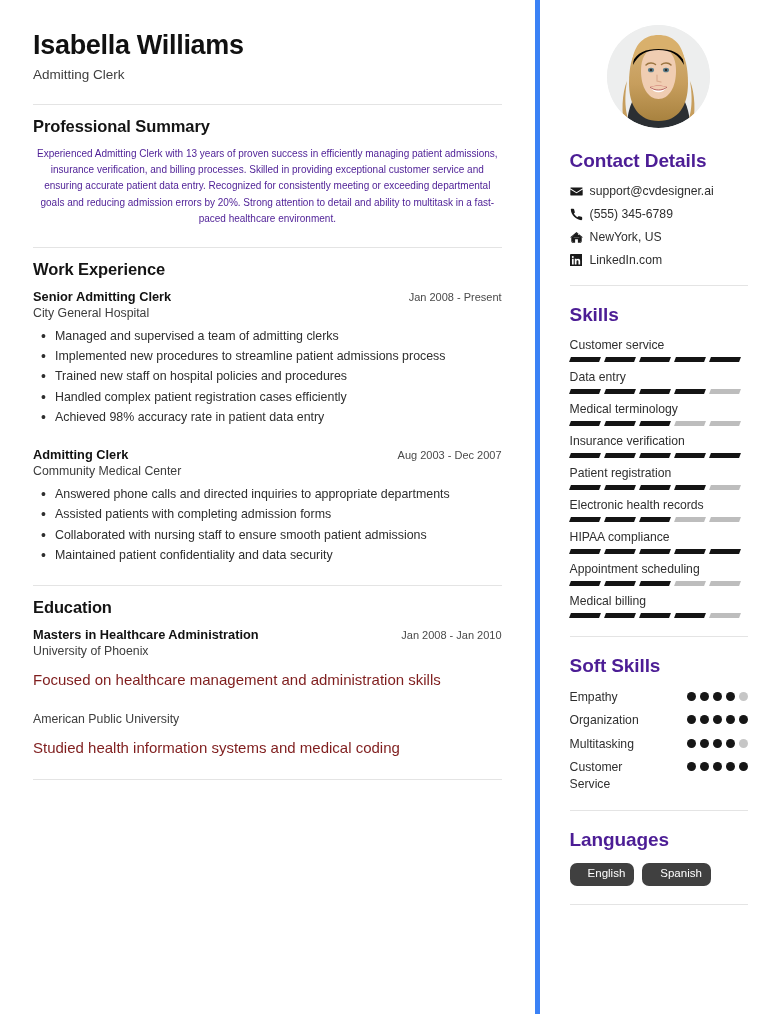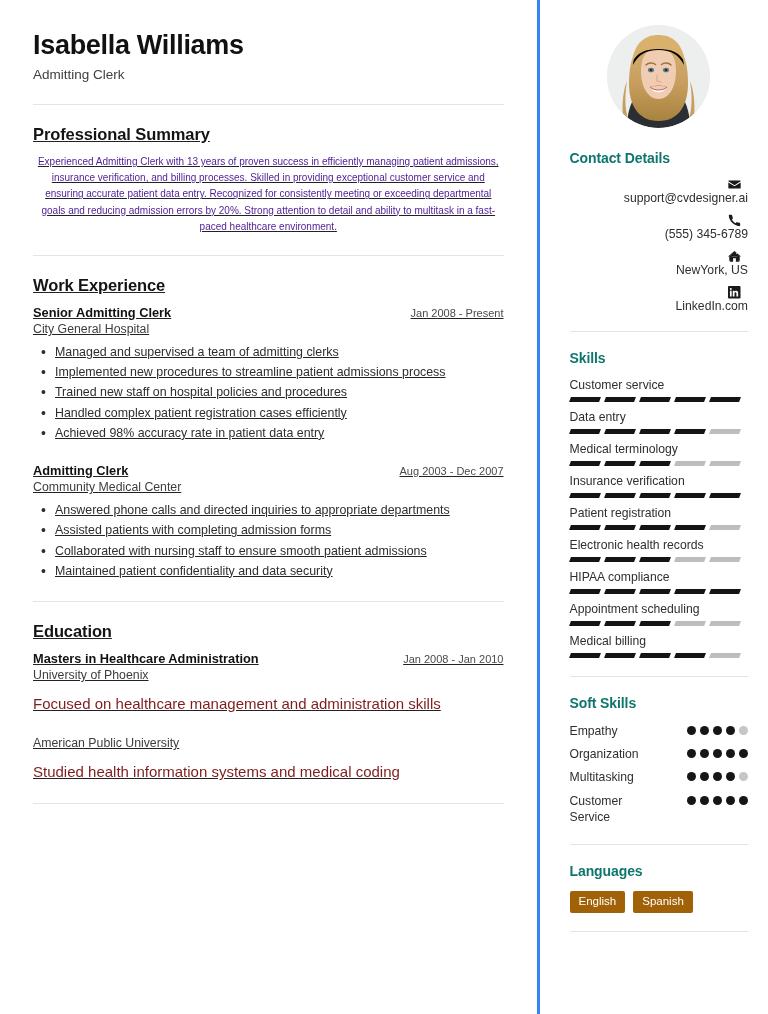--- a/index.html
+++ b/index.html
@@ -22,21 +22,21 @@
     height: 1014px;
     display: flex;
     background: #ffffff;
     overflow: hidden;
   }
 
   
   .main-col {
     width: 612px;
     padding: 30px 33px 0 33px;
-    border-right: 3px solid #3b82f6;
+    border-right: 5px solid #3b82f6;
   }
 
   .name {
     font-size: 27px;
     font-weight: bold;
     letter-spacing: -0.3px;
     color: #111111;
     line-height: 1.15;
   }
 
@@ -47,22 +47,21 @@
     font-weight: 400;
   }
 
   .rule {
     height: 1px;
     background: #e4e4e4;
     margin: 22px 0 0 0;
   }
 
   .section {
-    margin-top: 20px;
-    text-decoration: underline;
+    margin-top: 12px;
   }
 
   .section-title {
     font-size: 16.5px;
     font-weight: bold;
     color: #141414;
     letter-spacing: -0.1px;
     margin-bottom: 10px;
   }
 
@@ -157,42 +156,41 @@
   .avatar {
     width: 103px;
     height: 103px;
     border-radius: 50%;
     overflow: hidden;
     background: #eceded;
     position: relative;
   }
 
   .side-title {
-    font-size: 14px;
+    font-size: 19px;
     font-weight: bold;
-    color: #0f766e;
+    color: #4c1d95;
     margin-bottom: 12px;
     letter-spacing: -0.1px;
   }
 
   .side-rule {
     height: 1px;
     background: #e4e4e4;
     margin: 18px 0;
   }
 
   .contact-list { }
 
   .contact-row {
     display: flex;
-    align-items: flex-end;
+    align-items: center;
     margin-bottom: 9px;
     font-size: 12.2px;
     color: #2e2e2e;
-    flex-direction: column;
   }
 
   .contact-ico {
     width: 20px;
     min-width: 20px;
     display: inline-flex;
     align-items: center;
     justify-content: flex-start;
     color: #1a1a1a;
   }
@@ -254,25 +252,25 @@
   .dot.on { background: #161616; }
 
   
   .lang-row {
     display: flex;
     gap: 8px;
     flex-wrap: wrap;
   }
 
   .lang-chip {
-    background: #a16207;
+    background: #404040;
     color: #ffffff;
     font-size: 11.5px;
-    padding: 4px 9px 5px 9px;
-    border-radius: 2px;
+    padding: 4px 9px 5px 18px;
+    border-radius: 7px;
     line-height: 1.15;
   }
 </style>
 </head>
 <body>
 
 <div class="page">
 
   <div class="main-col">
 

